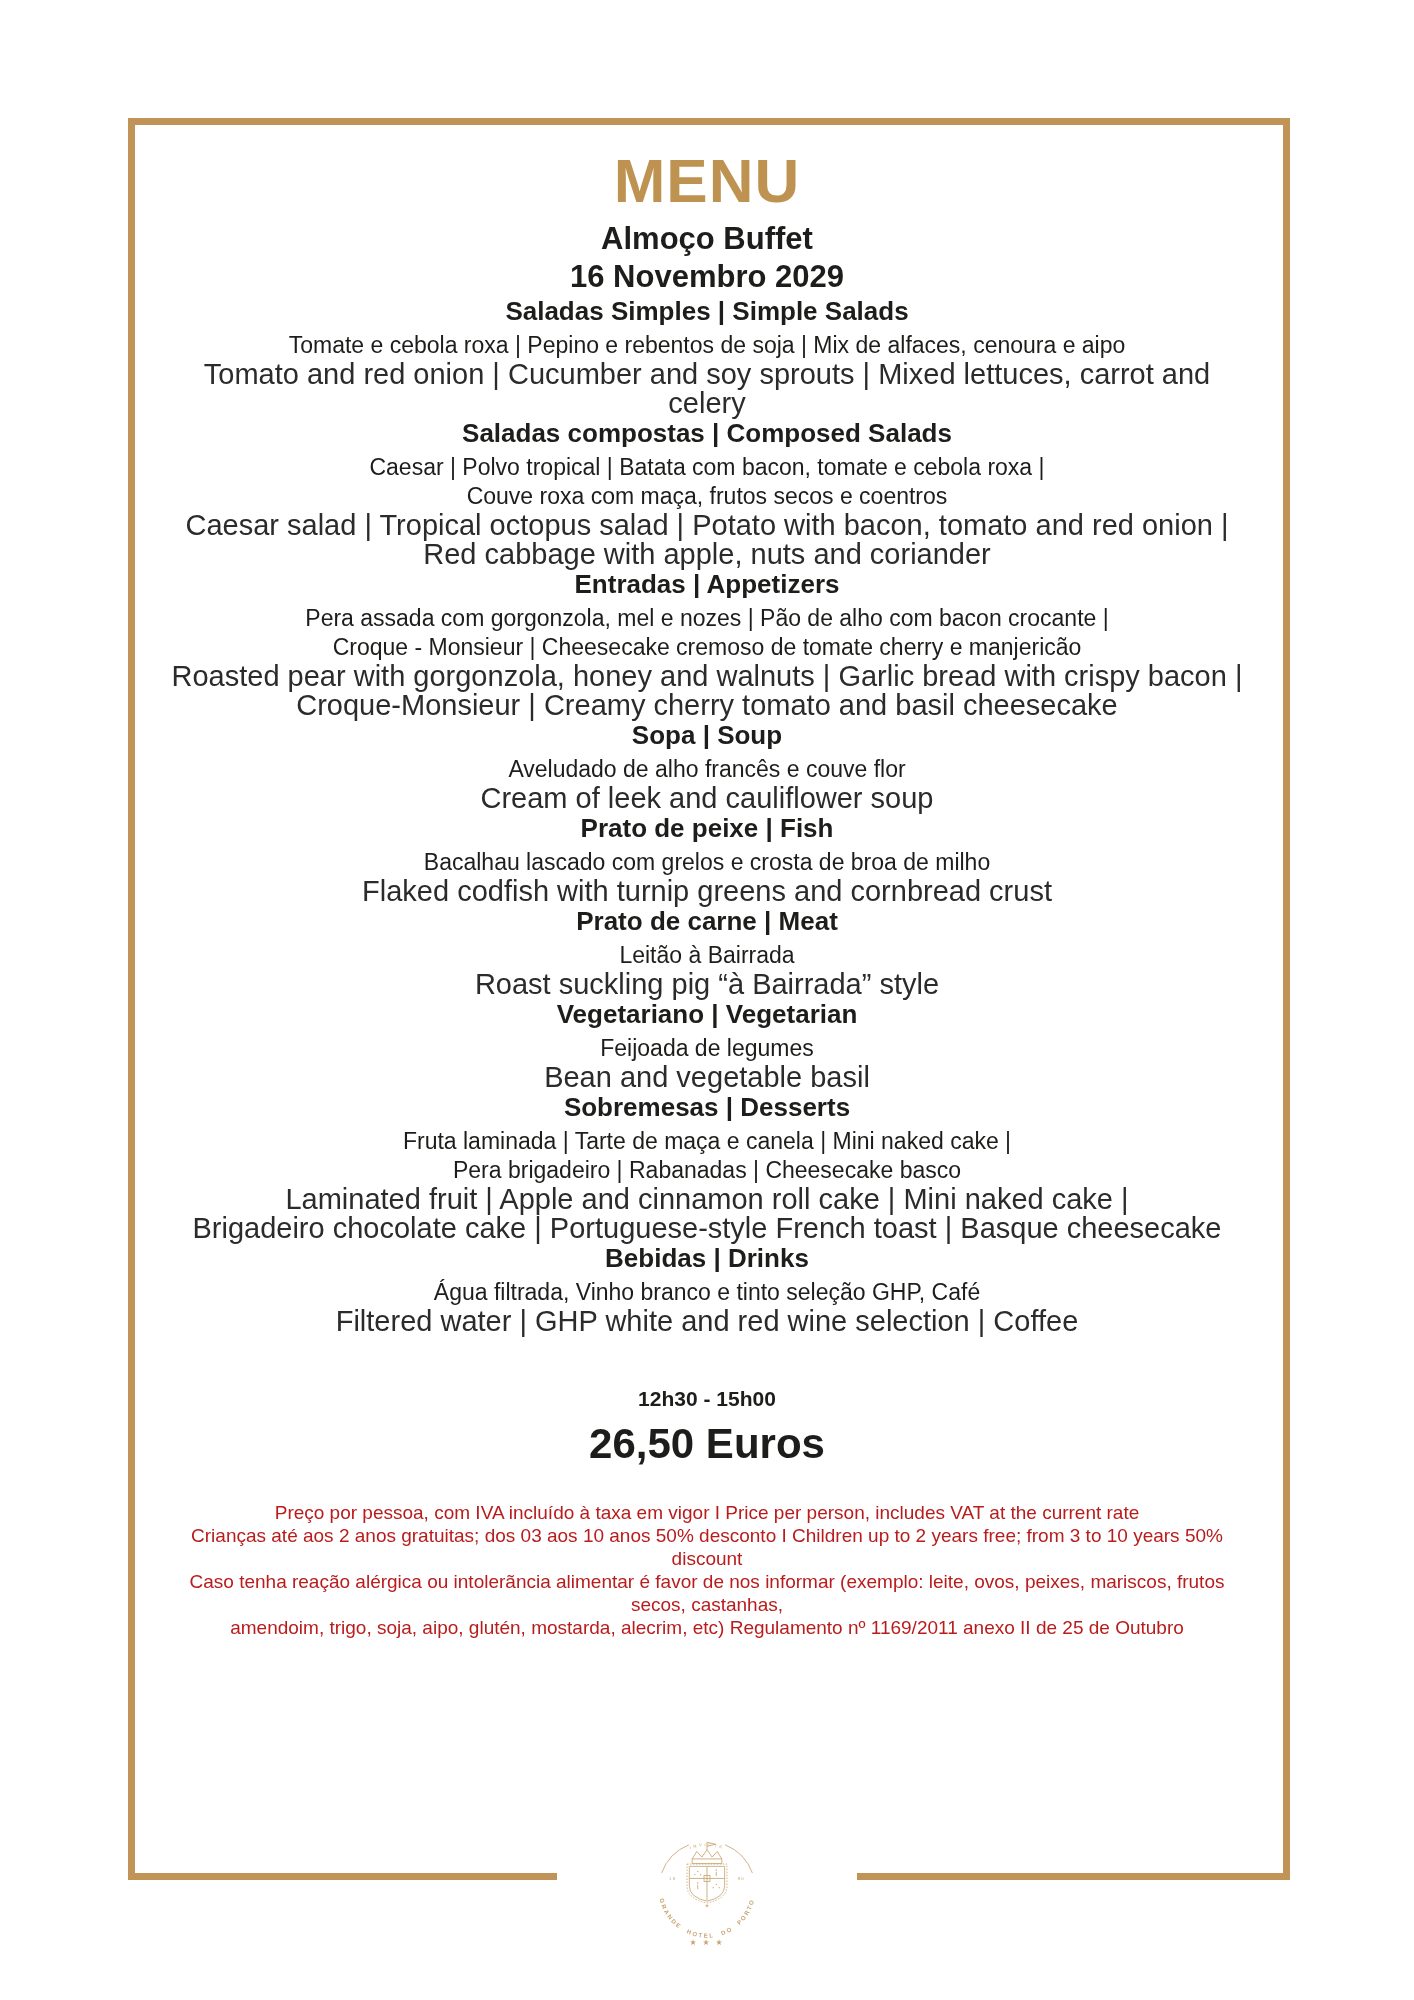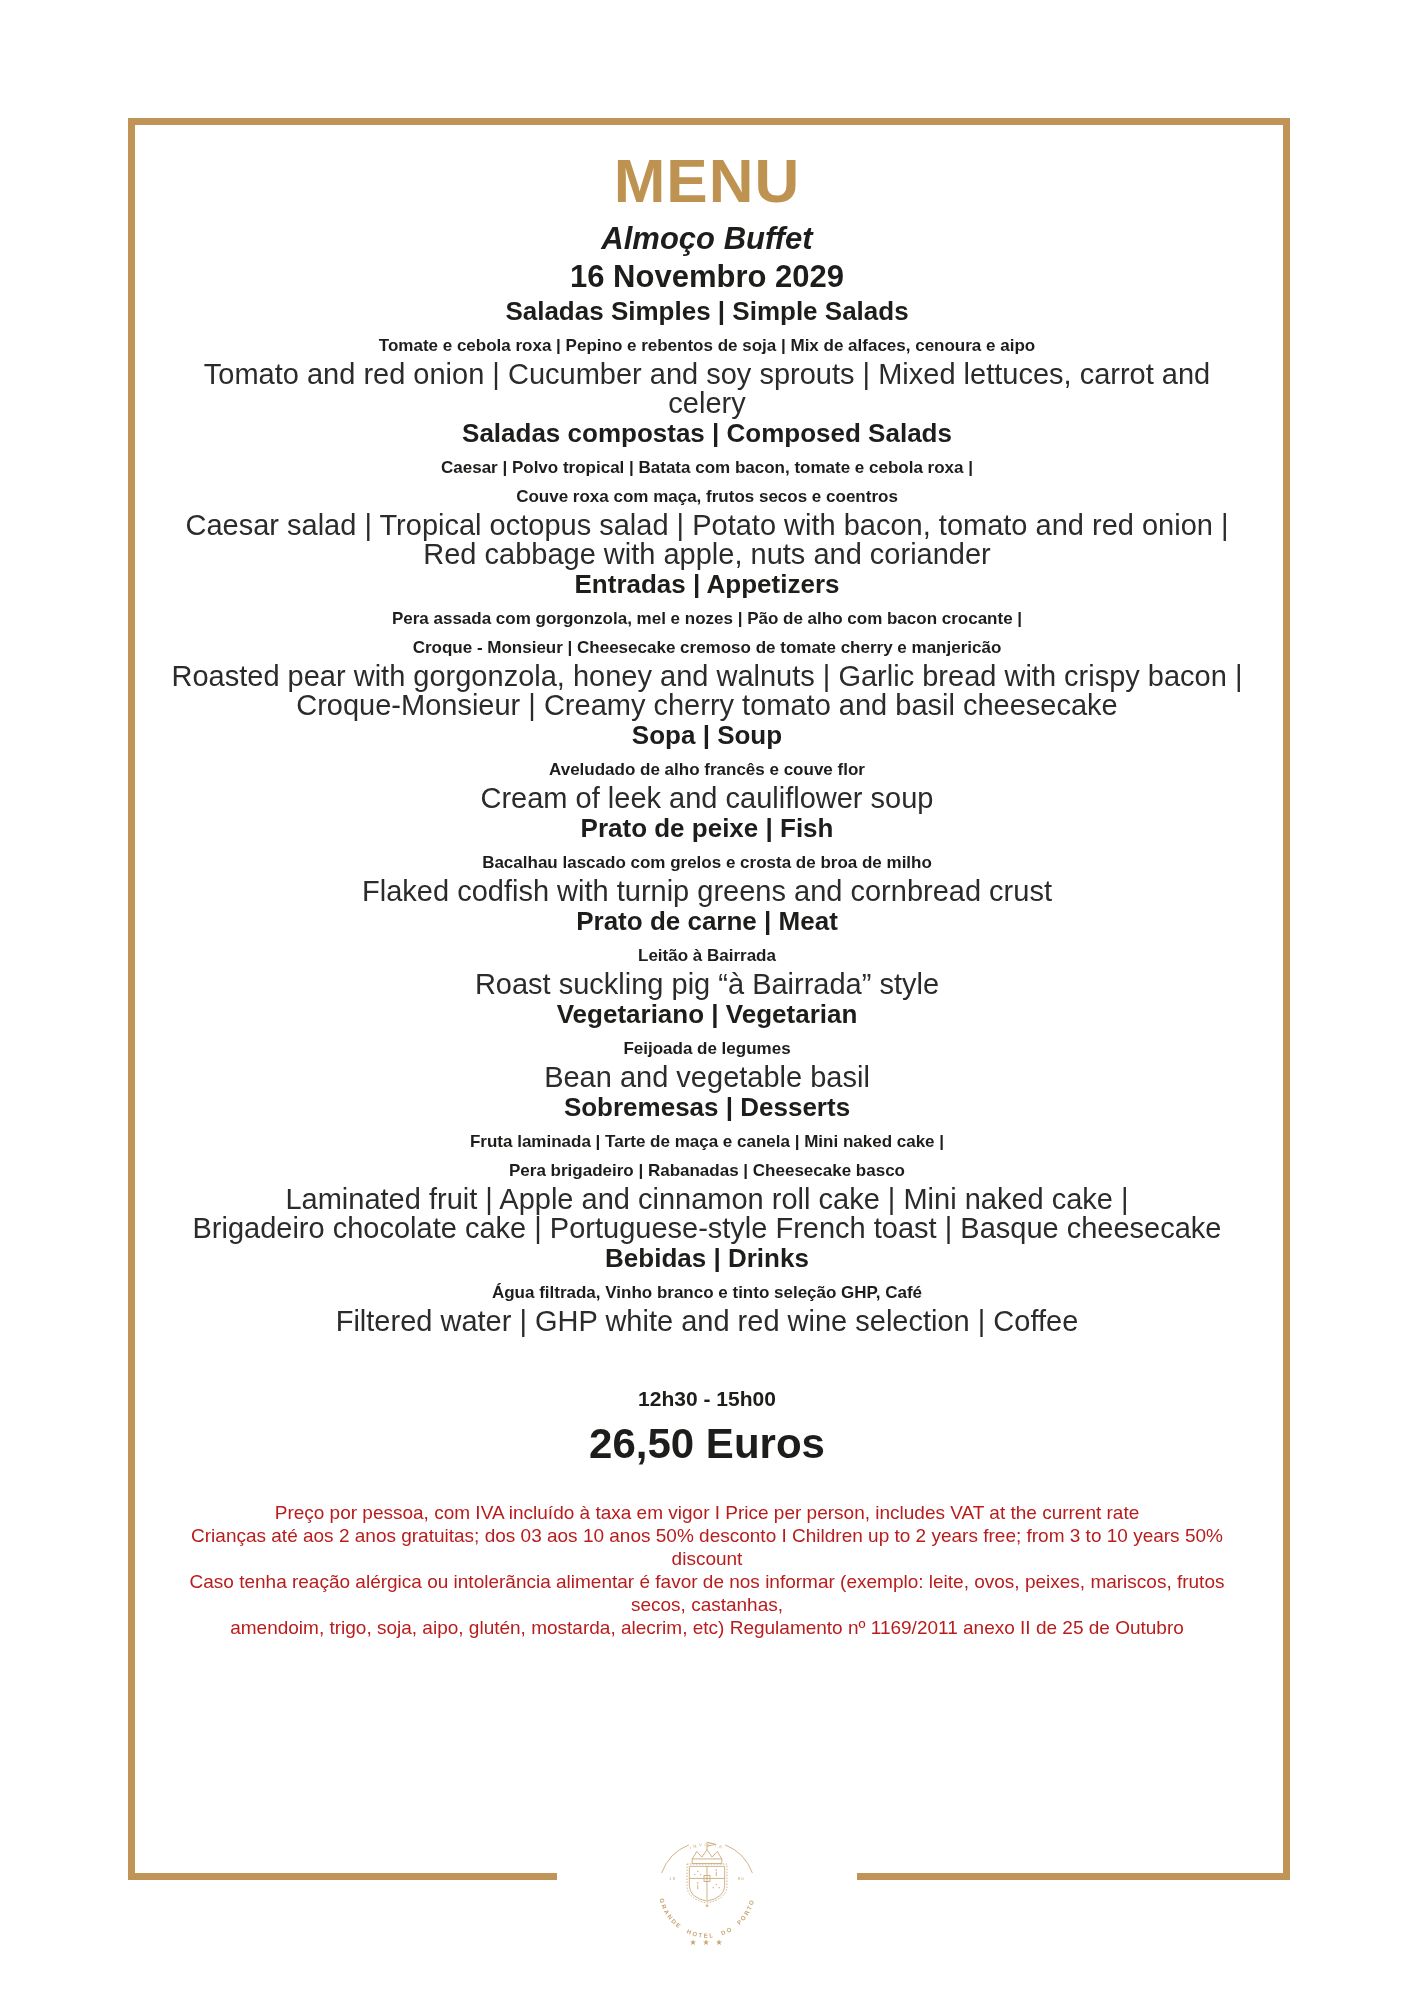--- a/index.html
+++ b/index.html
@@ -13,25 +13,25 @@
   }
   .frame-gap {
     position:absolute; left:557px; top:1866px; width:300px; height:20px;
     background:#ffffff; z-index:2;
   }
   .content {
     position:absolute; left:167px; top:150px; width:1080px;
     text-align:center; z-index:2;
   }
   .title { font-size:62px; line-height:62px; font-weight:bold; letter-spacing:1px; color:#BE9351; }
-  .subtitle { font-size:31px; line-height:38px; font-weight:bold; margin-top:8px;font-style:italic; }
+  .subtitle { font-size:31px; line-height:38px; font-weight:bold; margin-top:8px; }
   .date { font-size:31px; line-height:38px; font-weight:bold; }
   .section { }
   .section-title { font-size:26px; line-height:31px; font-weight:bold; margin-bottom:4px; }
-  .pt { font-size:17px; line-height:29px; font-weight:bold; }
+  .pt { font-size:23px; line-height:29px; font-weight:normal; }
   .en { font-size:29px; line-height:29px; font-weight:normal; color:#2b2b2b; }
   .hours { margin-top:50px; font-size:21px; line-height:25px; font-weight:bold; }
   .price { margin-top:8px; font-size:42px; line-height:50px; font-weight:bold; }
   .notes { margin-top:32px; font-size:19px; line-height:23px; color:#b91c1c; }
   .logo-wrap { position:absolute; left:642px; top:1832px; width:130px; height:130px; z-index:3; }
   .logo-wrap svg { display:block; }
 </style>
 </head>
 <body>
 

